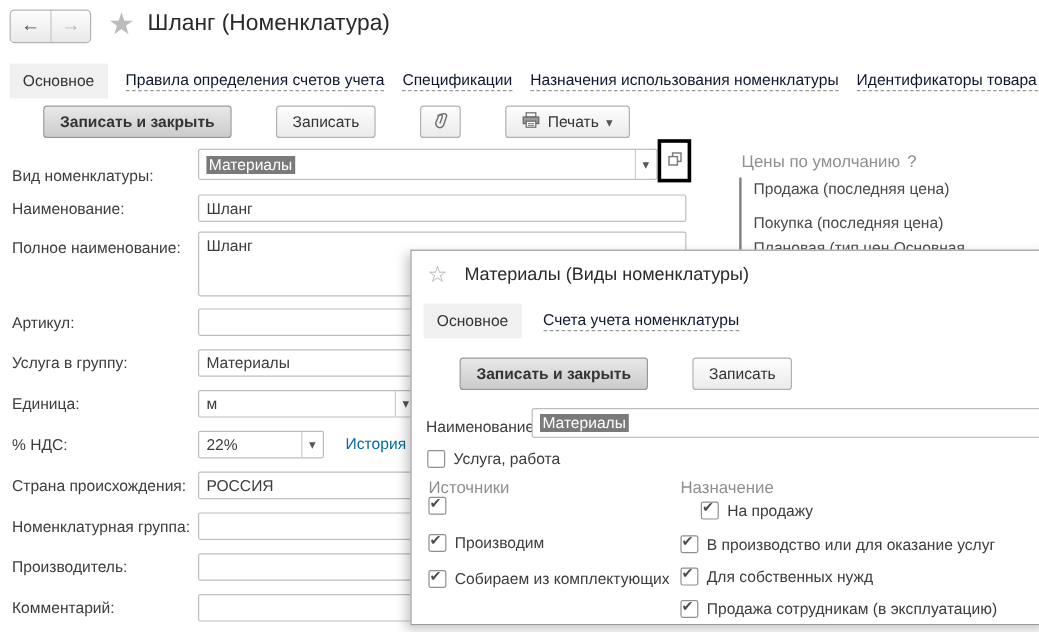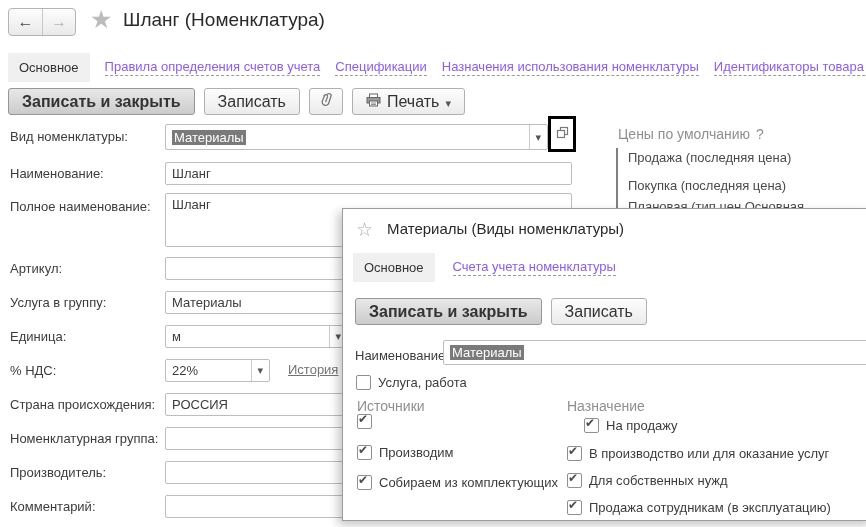--- a/index.html
+++ b/index.html
@@ -13,37 +13,37 @@
   .nav-btn{width:33px;height:26px;border:none;background:transparent;font-size:16px;line-height:26px;cursor:pointer;padding:0;}
   .nav-btn + .nav-btn{border-left:1px solid #c7c7c7;}
   .nav-back{color:#4a4a4a;font-weight:bold;}
   .nav-fwd{color:#b5b5b5;font-weight:bold;}
   .star-main{left:90px;top:5px;font-size:25px;color:#bcbcbc;cursor:pointer;}
   .star-main::before{content:"★";}
   .page-title{left:123px;top:9px;font-size:19px;color:#2a2a2a;white-space:nowrap;}
   
   .tabs{left:8px;top:52px;display:flex;align-items:center;gap:15px;height:30px;white-space:nowrap;}
   .tab-active{background:#f0f0f0;padding:7px 11px;color:#333;}
-  .tab-link{color:#8b5cf6;border-bottom:1px dashed #9a9a9a;padding-bottom:1px;cursor:pointer;}
+  .tab-link{color:#0f172a;border-bottom:1px dashed #9a9a9a;padding-bottom:1px;cursor:pointer;}
   
   .toolbar{left:8px;top:88px;display:flex;gap:9px;align-items:center;}
-  .btn{height:27px;padding:0 13px;border:1px solid #b0b0b0;border-radius:3px;background:linear-gradient(#fdfdfd,#ebebeb);color:#333;font-size:16px;font-family:inherit;cursor:pointer;display:flex;align-items:center;gap:6px;}
+  .btn{height:27px;padding:0 13px;border:1px solid #b0b0b0;border-radius:3px;background:linear-gradient(#fdfdfd,#ebebeb);color:#333;font-size:13px;font-family:inherit;cursor:pointer;display:flex;align-items:center;gap:6px;margin-left:28px;}
   .btn-primary{background:linear-gradient(#e8e8e8,#cbcbcb);border-color:#969696;font-weight:bold;}
   .btn-icon{padding:0 9px;}
   .caret-icon::after{content:"▾";font-size:11px;color:#555;}
   
   .flabel{left:10px;height:22px;line-height:22px;white-space:nowrap;}
   .finput{border:1px solid #bdbdbd;border-radius:2px;background:#fff;display:flex;align-items:center;padding:0 6px;height:23px;box-sizing:border-box;}
   .ftextarea{border:1px solid #bdbdbd;border-radius:2px;background:#fff;padding:3px 6px;box-sizing:border-box;}
   .sel{background:#7a7a7a;color:#fff;padding:0 2px;}
   .combo-arrow{margin-left:auto;border-left:1px solid #ccc;padding-left:5px;align-self:stretch;display:flex;align-items:center;cursor:pointer;}
   .combo-arrow::after{content:"▾";font-size:11px;color:#555;}
   .open-hl{left:548px;top:116px;width:22px;height:30px;border:3px solid #000;background:#fff;display:flex;align-items:center;justify-content:center;}
   .open-btn{border:none;background:#fff;padding:0;cursor:pointer;display:flex;}
-  .link{color:#737373;text-decoration:underline;cursor:pointer;white-space:nowrap;}
+  .link{color:#0369a1;cursor:pointer;white-space:nowrap;}
   
   .prices-title{left:618px;top:126px;font-size:14px;color:#8f8f8f;white-space:nowrap;}
   .prices-help{color:#8f8f8f;cursor:pointer;margin-left:6px;}
   .prices-bar{left:616px;top:148px;width:2px;height:62px;background:#7f7f7f;}
   .price-item{left:628px;color:#4a4a4a;white-space:nowrap;cursor:pointer;height:16px;line-height:16px;}
   
   .dialog{left:342px;top:208px;width:530px;height:311px;background:#fff;border:1px solid #9c9c9c;box-shadow:-4px 4px 9px rgba(0,0,0,.22);z-index:5;}
   .dlg-star{left:13px;top:9px;font-size:19px;color:#a8a8a8;cursor:pointer;}
   .dlg-star::before{content:"☆";}
   .dlg-title{left:44px;top:11px;font-size:15px;color:#2a2a2a;white-space:nowrap;}
@@ -86,21 +86,21 @@
           <rect x="1" y="4.5" width="13" height="5.5" fill="#9a9a9a" stroke="#666" stroke-width="1"></rect>
           <rect x="3.5" y="8" width="8" height="5" fill="#fff" stroke="#666" stroke-width="1"></rect>
           <line x1="5" y1="10" x2="10" y2="10" stroke="#888"></line>
           <line x1="5" y1="11.6" x2="10" y2="11.6" stroke="#888"></line>
         </svg></span>
     <span>Печать</span>
     <span class="caret-icon"></span>
   </button>
 </div>
 
-<div class="abs flabel" style="top:126px;">Вид номенклатуры:</div>
+<div class="abs flabel" style="top:136px;">Вид номенклатуры:</div>
 <div class="abs finput" style="left:165px;top:124px;width:383px;height:26px;">
   <span class="sel">Материалы</span>
   <span class="combo-arrow"></span>
 </div>
 <div class="abs open-hl">
   <button class="open-btn">
       <span><svg width="13" height="13" viewBox="0 0 13 13">
           <rect x="4.5" y="1.5" width="7" height="7" fill="#fff" stroke="#7a7a7a" stroke-width="1.2"></rect>
           <rect x="1.5" y="4.5" width="7" height="7" fill="#fff" stroke="#7a7a7a" stroke-width="1.2"></rect>
         </svg></span>

